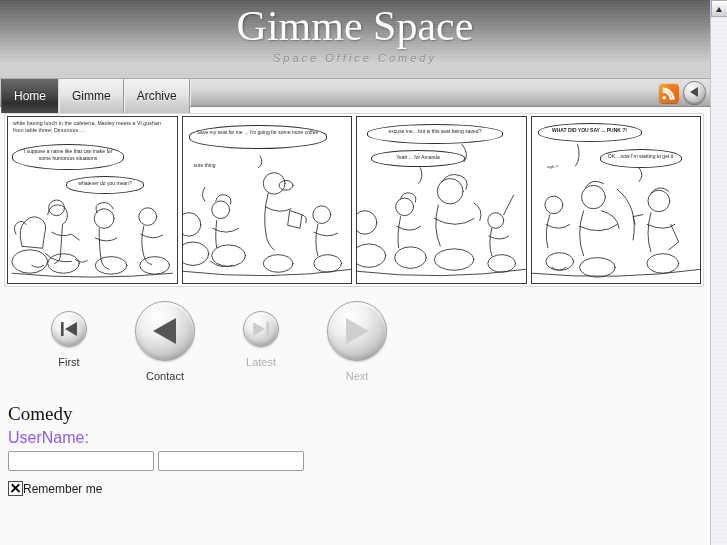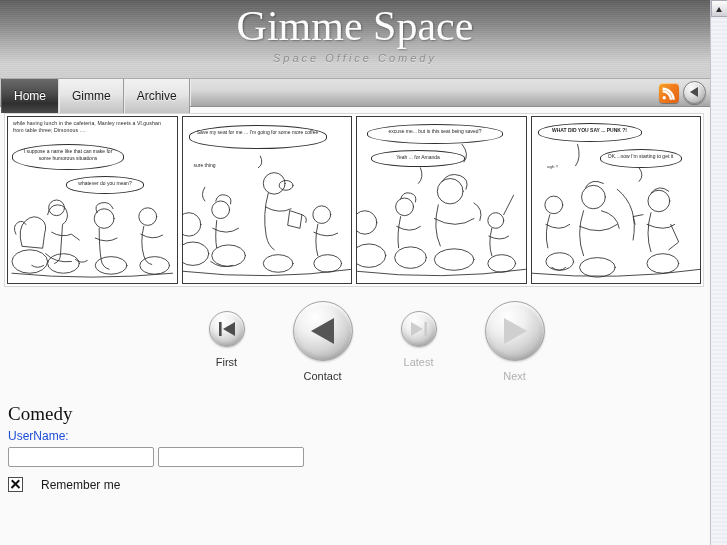--- a/index.html
+++ b/index.html
@@ -194,21 +194,21 @@
     background: transparent;
   }
   
   .panel-art { position:absolute; left:0; top:0; width:100%; height:100%; }
 
   
   #comic-nav {
     margin-top: 14px;
     height: 90px;
     display: flex;
-    justify-content: center;
+    justify-content: flex-start;
     align-items: flex-start;
     gap: 20px;
     background: #fafafa;
     margin-left: 31px;
   }
   .cnav {
     width: 76px;
     text-align: center;
     cursor: pointer;
     user-select: none;
@@ -237,41 +237,41 @@
     background: #fafafa;
   }
   #login-title {
     font-family: "Liberation Serif", serif;
     font-size: 19px;
     color: #111111;
     margin: 0 0 4px 0;
     font-weight: normal;
   }
   .field-label {
-    font-size: 12px;
-    color: #1d4ed8;
+    font-size: 16px;
+    color: #8b5cf6;
     margin: 2px 0 4px 0;
   }
   .text-input {
     width: 146px;
     height: 20px;
     box-sizing: border-box;
     border: 1px solid #9a9a9a;
     border-radius: 2px;
     background: #ffffff;
     font-size: 12px;
     padding: 1px 4px;
     margin-bottom: 12px;
     font-family: "Liberation Sans", sans-serif;
     color: #111;
   }
   #remember-row {
     display: flex;
     align-items: flex-end;
-    gap: 18px;
+    gap: 0;
     margin-top: -2px;
   }
   #remember-box {
     width: 13px; height: 13px;
     border: 1px solid #4a4a4a;
     background: #ffffff;
     position: relative;
     flex: 0 0 auto;
     cursor: pointer;
   }

